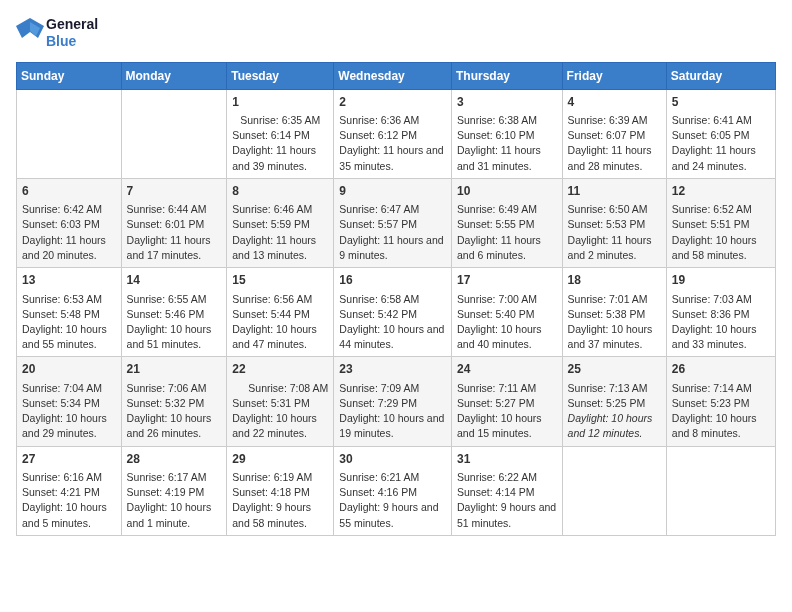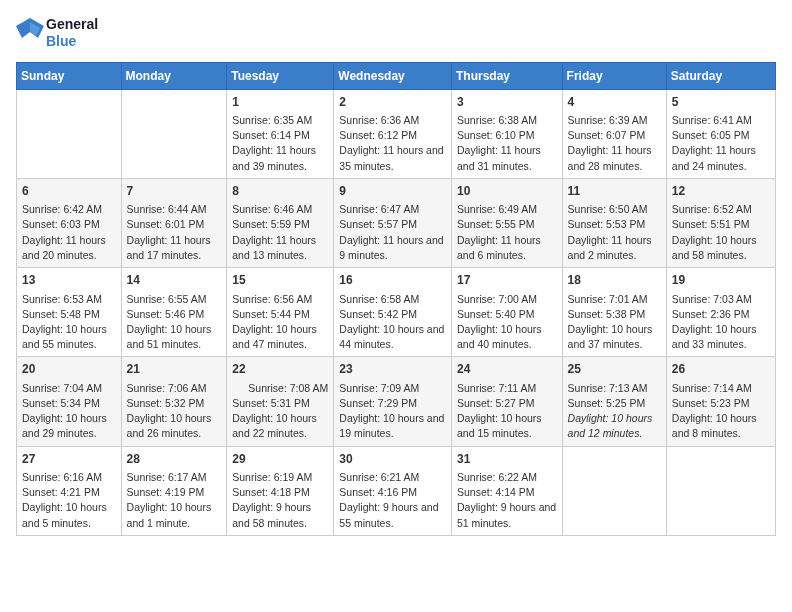--- a/index.html
+++ b/index.html
@@ -108,21 +108,21 @@
         <th>Friday</th>
         <th>Saturday</th>
       </tr>
   </thead>
   <tbody id="calendar-body">
       <tr>
         <td class="empty"></td>
         <td class="empty"></td>
         <td>
           <span class="day-num">1</span>
-          <span style="display: block;">Sunrise: 6:35 AM</span>
+          <span style="display: block; text-align: center;">Sunrise: 6:35 AM</span>
           <span style="display: block;">Sunset: 6:14 PM</span>
           <span style="display: block;">Daylight: 11 hours and 39 minutes.</span>
         </td>
         <td>
           <span class="day-num">2</span>
           <span style="display: block;">Sunrise: 6:36 AM</span>
           <span style="display: block;">Sunset: 6:12 PM</span>
           <span style="display: block;">Daylight: 11 hours and 35 minutes.</span>
         </td>
         <td>
@@ -221,21 +221,21 @@
         </td>
         <td>
           <span class="day-num">18</span>
           <span style="display: block;">Sunrise: 7:01 AM</span>
           <span style="display: block;">Sunset: 5:38 PM</span>
           <span style="display: block;">Daylight: 10 hours and 37 minutes.</span>
         </td>
         <td>
           <span class="day-num">19</span>
           <span style="display: block;">Sunrise: 7:03 AM</span>
-          <span style="display: block;">Sunset: 2:36 PM</span>
+          <span style="display: block;">Sunset: 8:36 PM</span>
           <span style="display: block;">Daylight: 10 hours and 33 minutes.</span>
         </td>
       </tr>
       <tr>
         <td>
           <span class="day-num">20</span>
           <span style="display: block;">Sunrise: 7:04 AM</span>
           <span style="display: block;">Sunset: 5:34 PM</span>
           <span style="display: block;">Daylight: 10 hours and 29 minutes.</span>
         </td>

